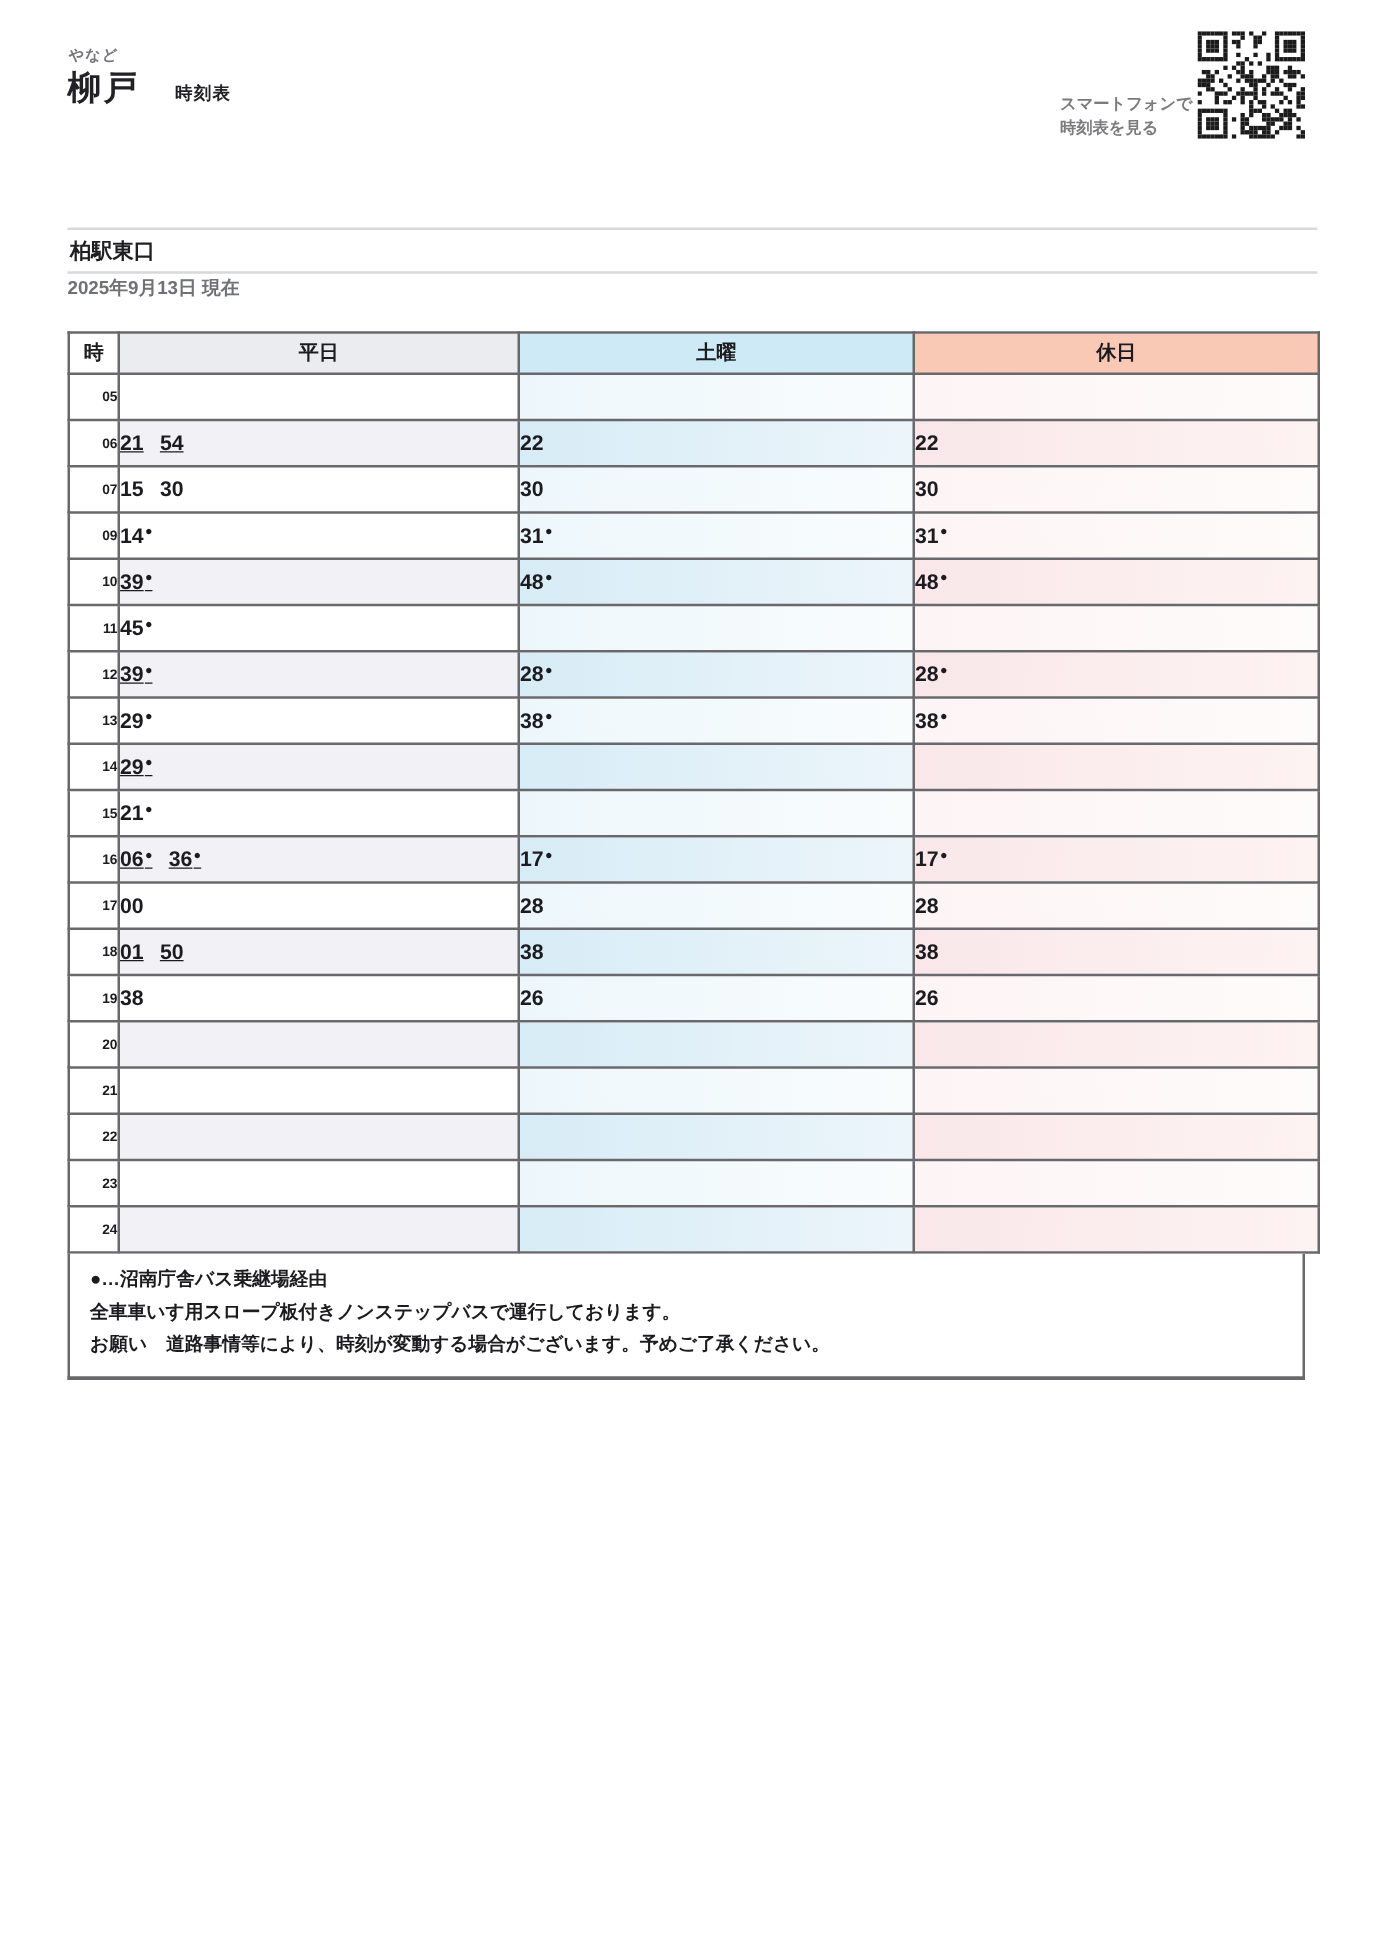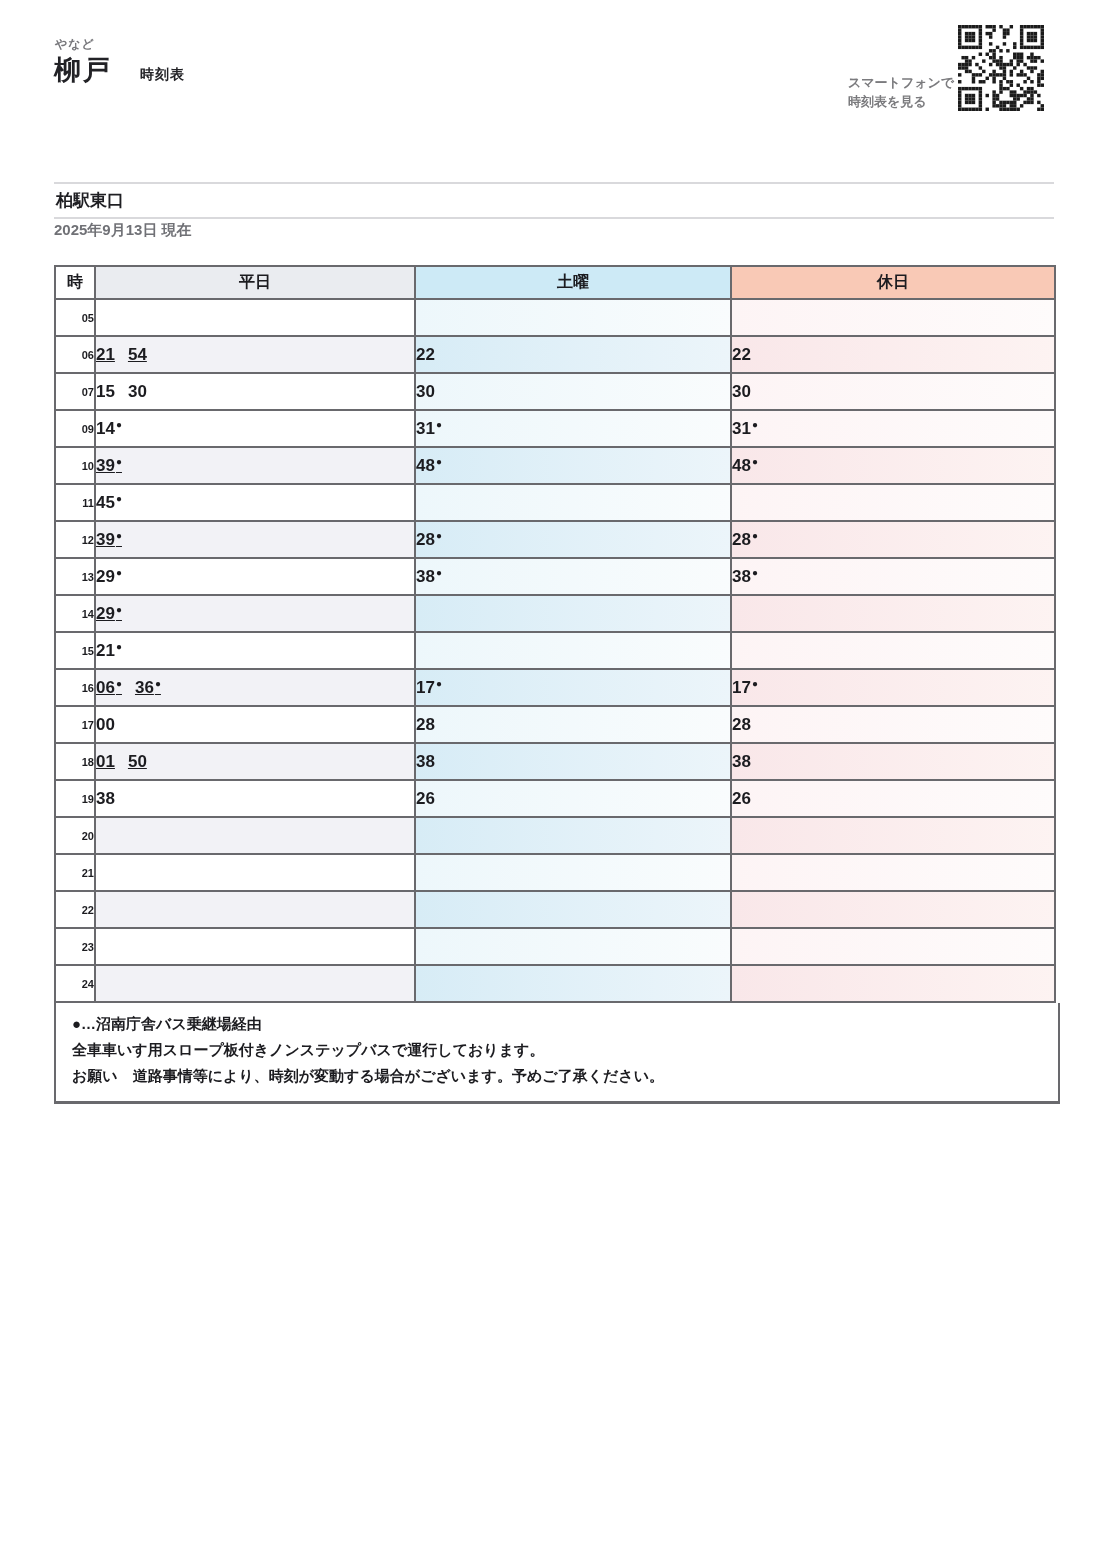--- a/index.html
+++ b/index.html
@@ -38,21 +38,21 @@
   tr.even td.weekday{background:var(--weekday-row-bg,#f2f2f6);text-decoration:underline;}
   tr.even td.saturday{background:linear-gradient(to right,var(--saturday-row-bg,#d7ecf6),#ecf5fa);}
   tr.even td.holiday{background:linear-gradient(to right,var(--holiday-row-bg,#f9e7e9),#fdf3f2);}
   tr.odd td.weekday{background:#ffffff;}
   tr.odd td.saturday{background:linear-gradient(to right,#edf7fb,#f9fcfd);}
   tr.odd td.holiday{background:linear-gradient(to right,#fdf4f5,#fefbfb);}
   
   .notes{
     width:966px;background:#ffffff;
     border:2px solid var(--border,#69696d);border-top:none;border-bottom-width:3px;
-    padding:8px 20px 12px 16px;
+    padding:8px 4px 12px 16px;
   }
   .note{font-size:15px;font-weight:bold;color:#1c1c20;line-height:26px;}
 </style>
 </head>
 <body>
 
 <div class="page">
 
   <div class="furigana">やなど</div>
   <div class="title-row">

